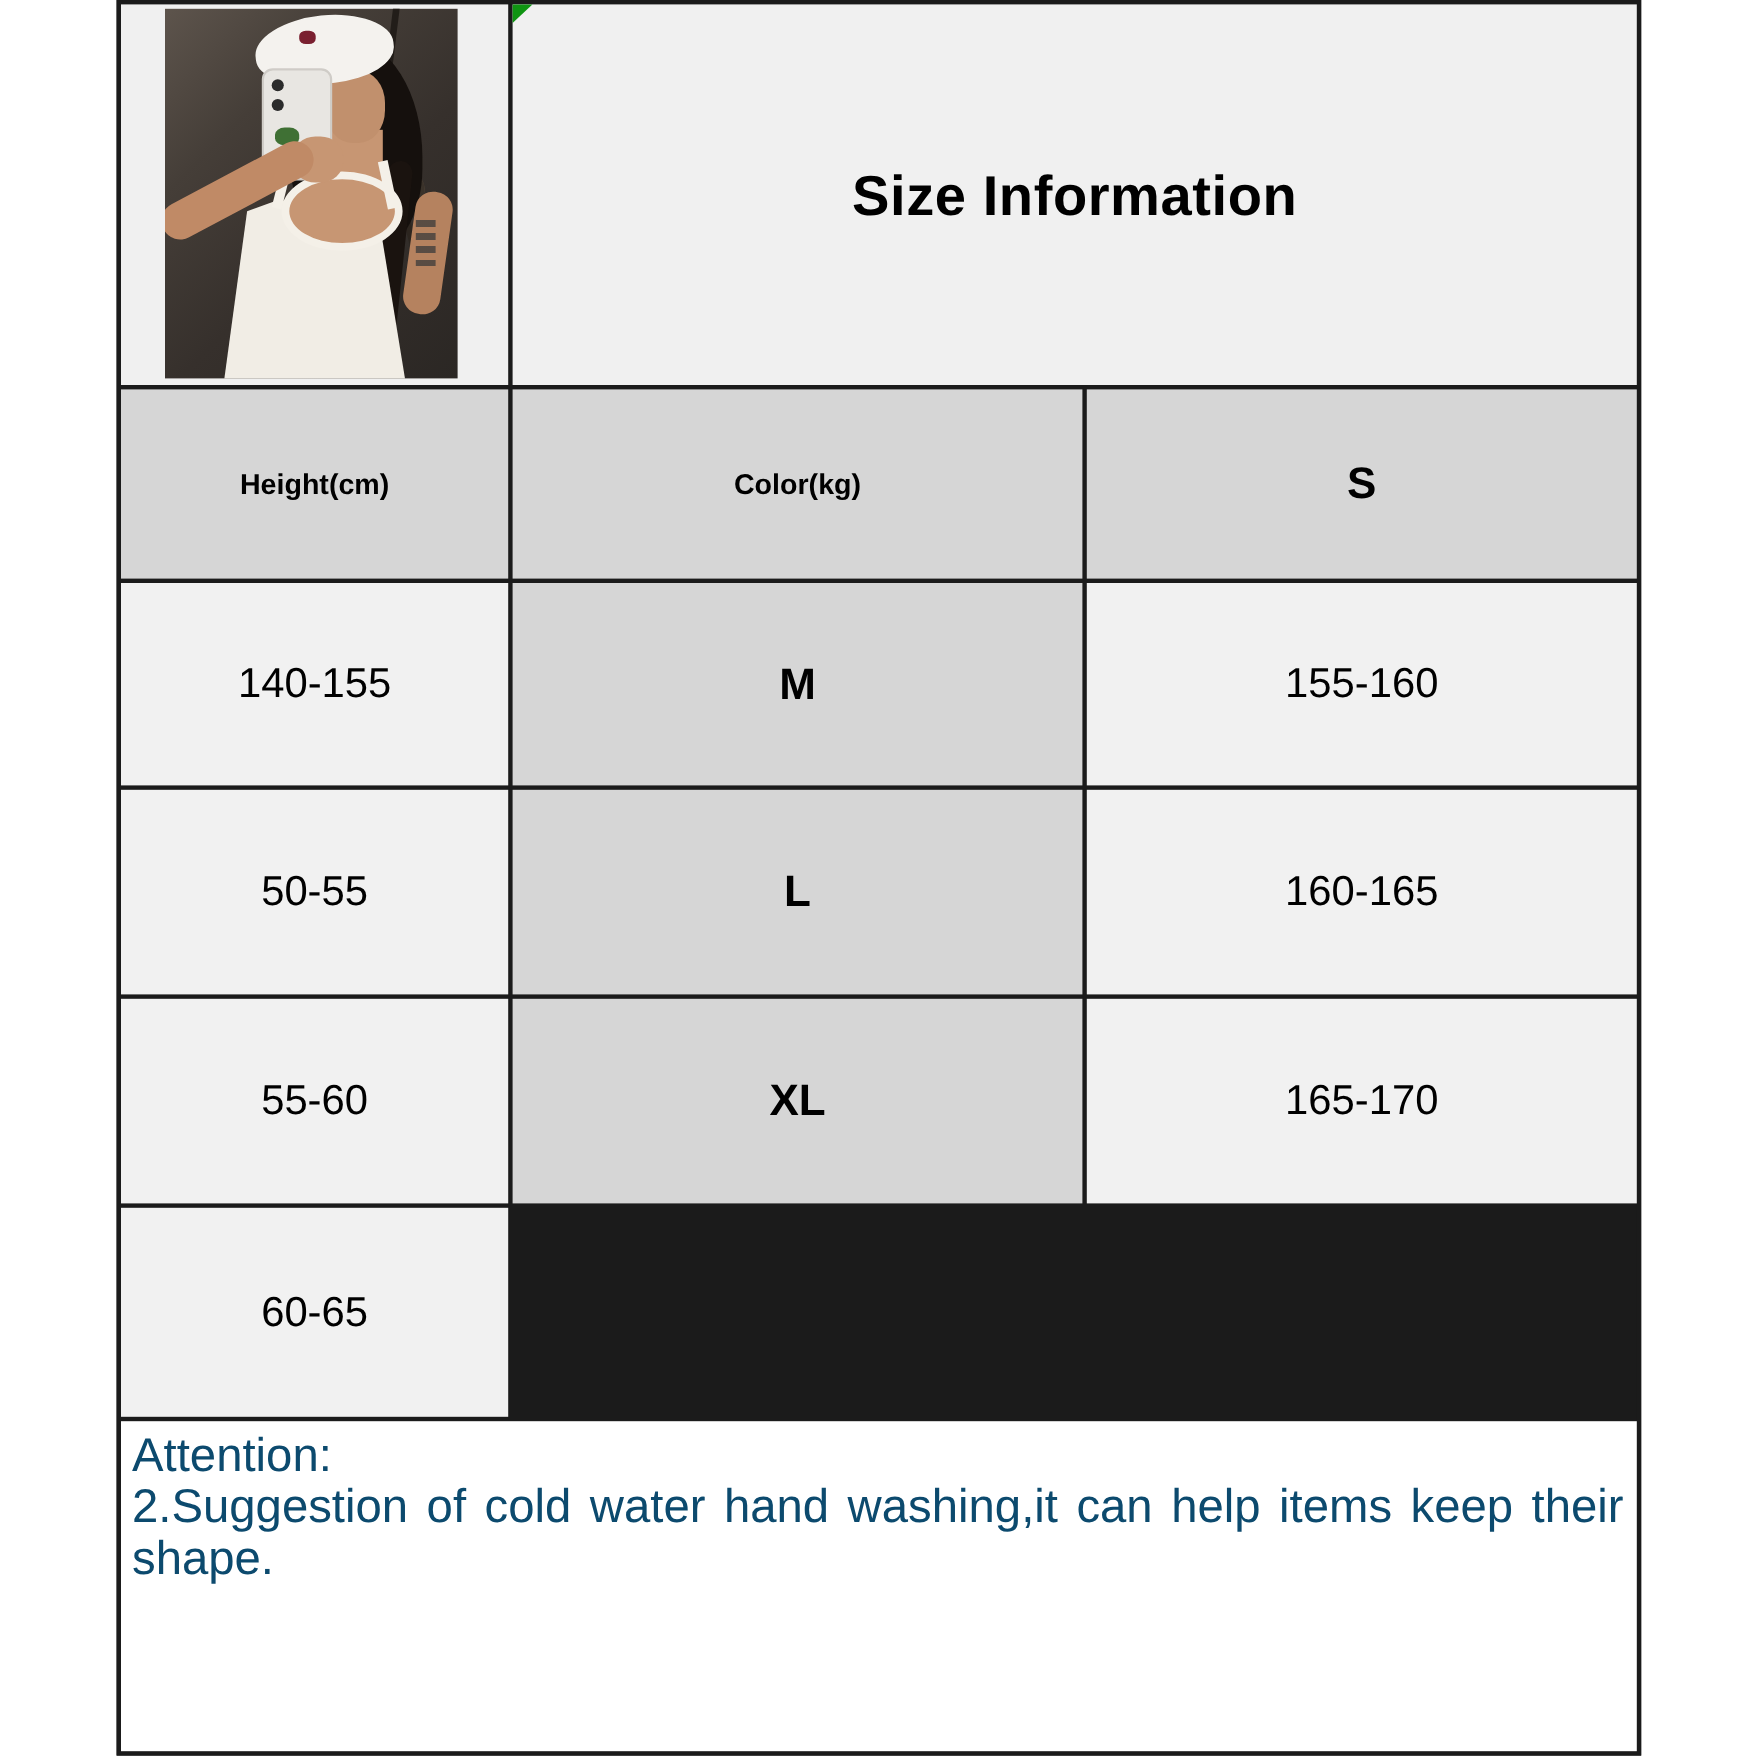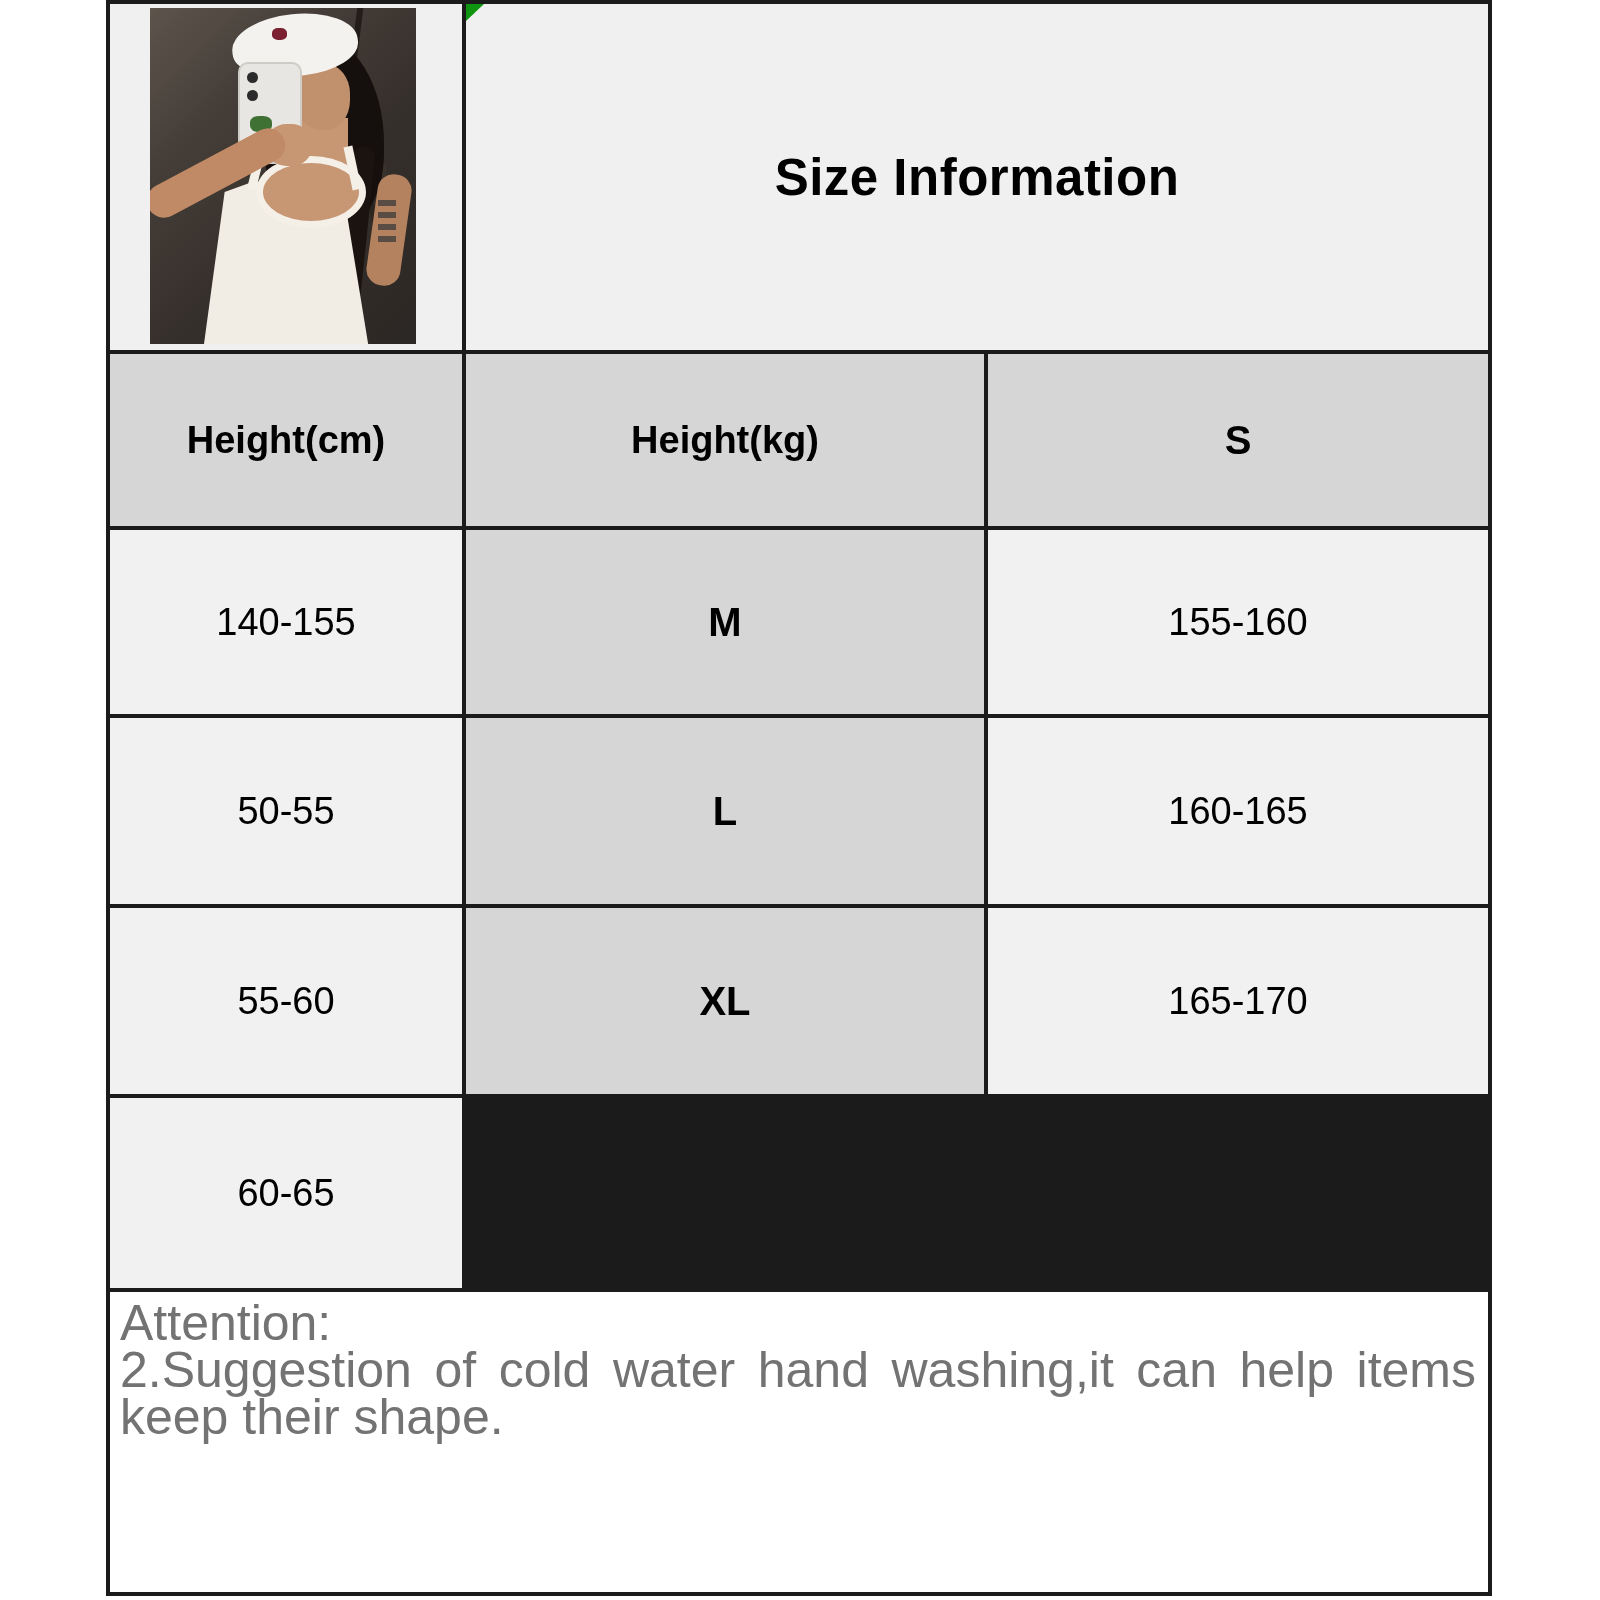--- a/index.html
+++ b/index.html
@@ -16,27 +16,27 @@
     gap:4px;
   }
   .cell{display:flex;align-items:center;justify-content:center;box-sizing:border-box;}
   .cell--photo{background:#f0f0f0;position:relative;}
   .cell--title{grid-column:2/4;background:#f0f0f0;position:relative;}
   .title-text{font-size:51px;font-weight:bold;letter-spacing:0.5px;}
   .corner-marker{
     position:absolute;left:0;top:0;width:0;height:0;
     border-top:17px solid #0f9412;border-right:18px solid transparent;
   }
-  .cell--head{background:#d6d6d6;font-weight:bold;font-size:38px;}
+  .cell--head{background:#d6d6d6;font-weight:bold;font-size:26px;}
   .cell--head-size{font-size:62px;letter-spacing:1px;}
   .cell--sizecol{background:#d6d6d6;font-weight:bold;font-size:40px;}
   .cell--val{background:#f1f1f1;font-size:38px;font-weight:500;}
   .cell--attention{
     grid-column:1/4;background:#ffffff;display:block;
-    padding:8px 12px 0 10px;font-size:50px;line-height:47px;color:#737373;
+    padding:8px 12px 0 10px;font-size:43px;line-height:47px;color:#0c4a6e;
   }
   .cell--attention p{margin:0;text-align:justify;}
   .attn-heading{text-align:left;}
 
   
   .photo{
     position:absolute;left:40px;top:4px;width:266px;height:336px;overflow:hidden;
     background:linear-gradient(135deg,#5d544c 0%,#453e38 28%,#36302c 58%,#2b2724 100%);
   }
   .photo div{position:absolute;}
@@ -99,21 +99,21 @@
         <div class="ph-hand"></div>
         <div class="ph-arm"></div>
       </div>
     </div>
     <div class="cell cell--title">
       <span class="corner-marker"></span>
       <span class="title-text">Size Information</span>
     </div>
 
     <div class="cell cell--head">Height(cm)</div>
-    <div class="cell cell--head">Height(kg)</div>
+    <div class="cell cell--head">Color(kg)</div>
 
     <div class="cell cell--sizecol">S</div>
     <div class="cell cell--val">140-155</div>
 
     <div class="cell cell--sizecol">M</div>
     <div class="cell cell--val">155-160</div>
     <div class="cell cell--val">50-55</div>
 
     <div class="cell cell--sizecol">L</div>
     <div class="cell cell--val">160-165</div>

